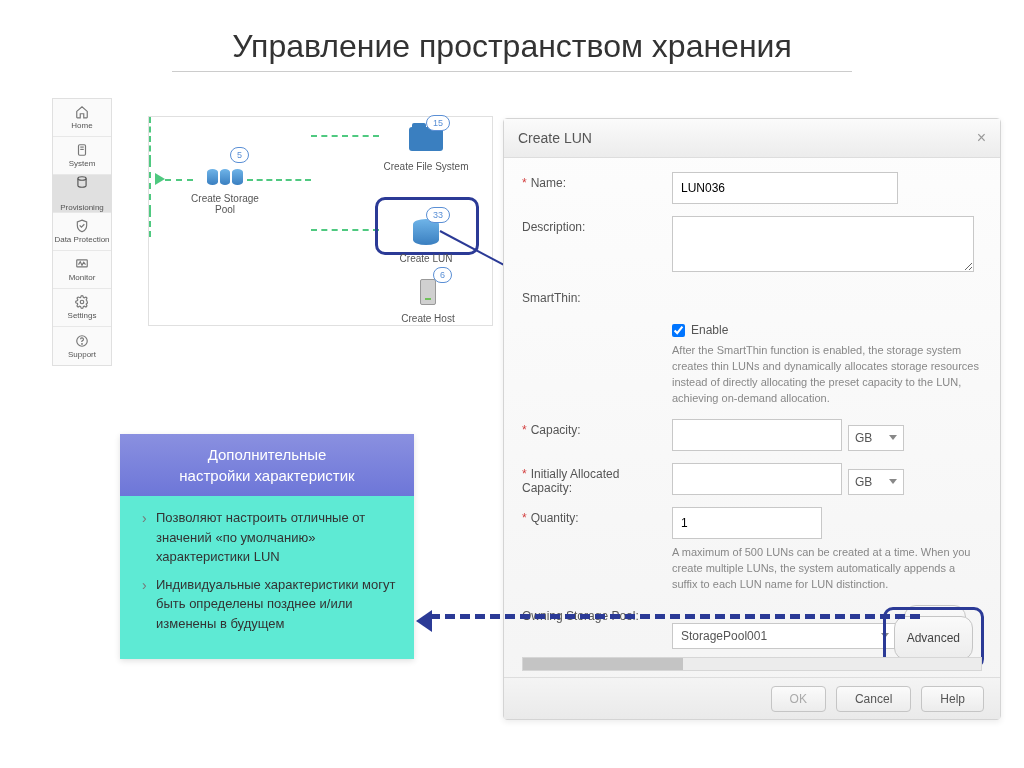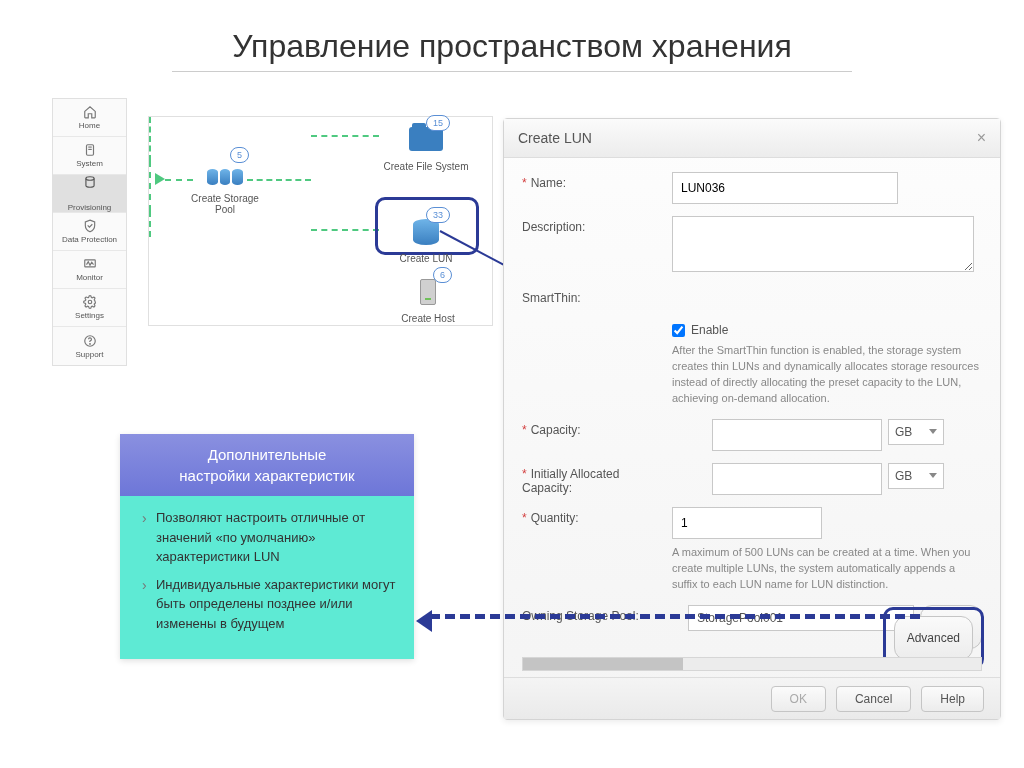--- a/index.html
+++ b/index.html
@@ -25,21 +25,21 @@
     height: 1px;
     background: #ccc;
     margin: 0 auto 18px auto;
   }
 
   
   .sidebar {
     position: absolute;
     left: 52px;
     top: 98px;
-    width: 75px;
+    width: 60px;
     background: #fafafa;
     border: 1px solid #e0e0e0;
     display: flex;
     flex-direction: column;
   }
   .sidebar-item {
     height: 38px;
     display: flex;
     flex-direction: column;
     align-items: center;
@@ -179,21 +179,21 @@
     font-size: 12px;
     background: #fff;
   }
   .textarea {
     width: 302px; height: 56px;
     border:1px solid #c8c8c8; background:#fff;
     padding: 4px 8px; font-size:12px;
   }
   .checkbox-row { display:flex; align-items:center; gap:6px; color:#555;margin-top:36px; }
   .help-text { color:#888; font-size:11px; line-height:1.45; margin-top:6px; }
-  .unit-wrap { display:flex; gap:6px; align-items:flex-start;margin-left:40px; }
+  .unit-wrap { display:flex; gap:6px; align-items:flex-end; }
   .unit-select {
     width: 56px; height:26px; border:1px solid #c8c8c8;
     display:flex; align-items:center; justify-content:space-between;
     padding: 0 6px; background:#fff; font-size:12px; color:#555;
   }
   .tri { width:0;height:0;border-left:4px solid transparent;border-right:4px solid transparent;border-top:5px solid #888;}
   .pool-select {
     width: 226px; height:26px; border:1px solid #c8c8c8;
     display:flex; align-items:center; justify-content:space-between;
     padding:0 8px; background:#fff; font-size:12px; color:#555;

